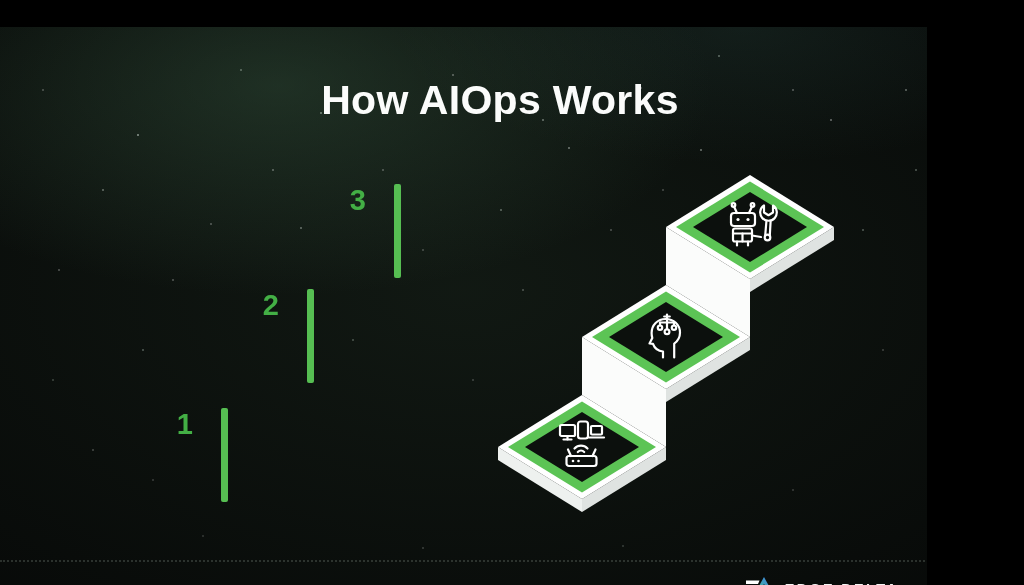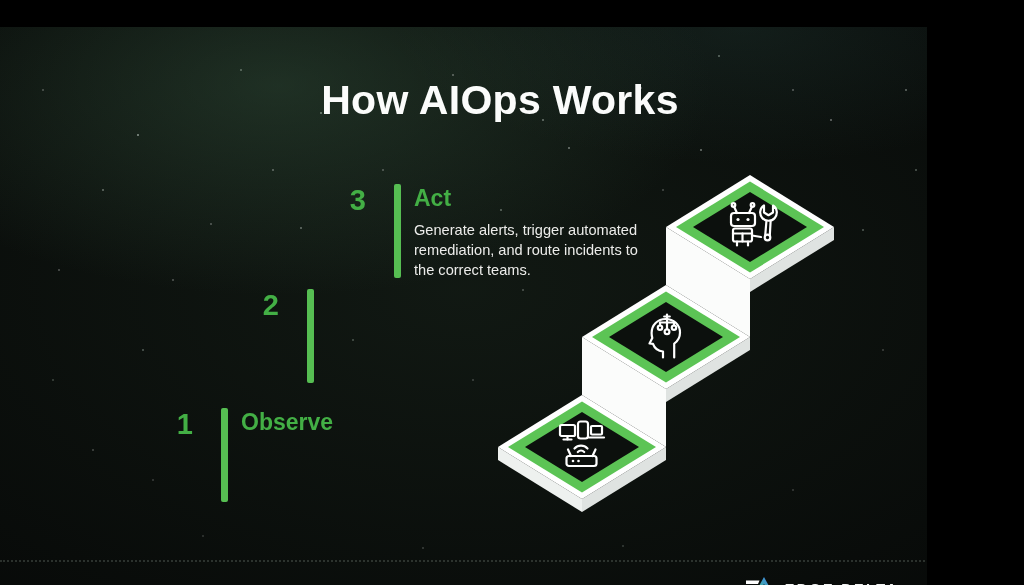--- a/index.html
+++ b/index.html
@@ -86,38 +86,31 @@
 <body>
 
 <div class="canvas">
   <div class="stars"></div>
 
   <h1 class="title">How AIOps Works</h1>
 
   <div class="step-row row-3">
     <div class="step-number">3</div>
     <div class="step-bar"></div>
-    <div class="step-text">
-      <div class="step-heading">Act</div>
-      <div class="step-desc">Generate alerts, trigger automated
-remediation, and route incidents to
-the correct teams.</div>
-    </div>
   </div>
 
   <div class="step-row row-2">
     <div class="step-number">2</div>
     <div class="step-bar"></div>
   </div>
 
   <div class="step-row row-1">
     <div class="step-number">1</div>
     <div class="step-bar"></div>
     <div class="step-text">
-      <div class="step-heading">Observe</div>
     </div>
   </div>
 
   <svg class="staircase" width="1024" height="585" viewBox="0 0 1024 585">
 
     <g>
       <polygon points="498,420 582,472 582,485 498,433" fill="#eef1ef"></polygon>
       <polygon points="666,420 582,472 582,485 666,433" fill="#dfe3e1"></polygon>
       <polygon points="582,368 666,420 582,472 498,420" fill="#ffffff"></polygon>
       <polygon points="582,374.5 656,420 582,465.5 508,420" fill="#5cc455"></polygon>

